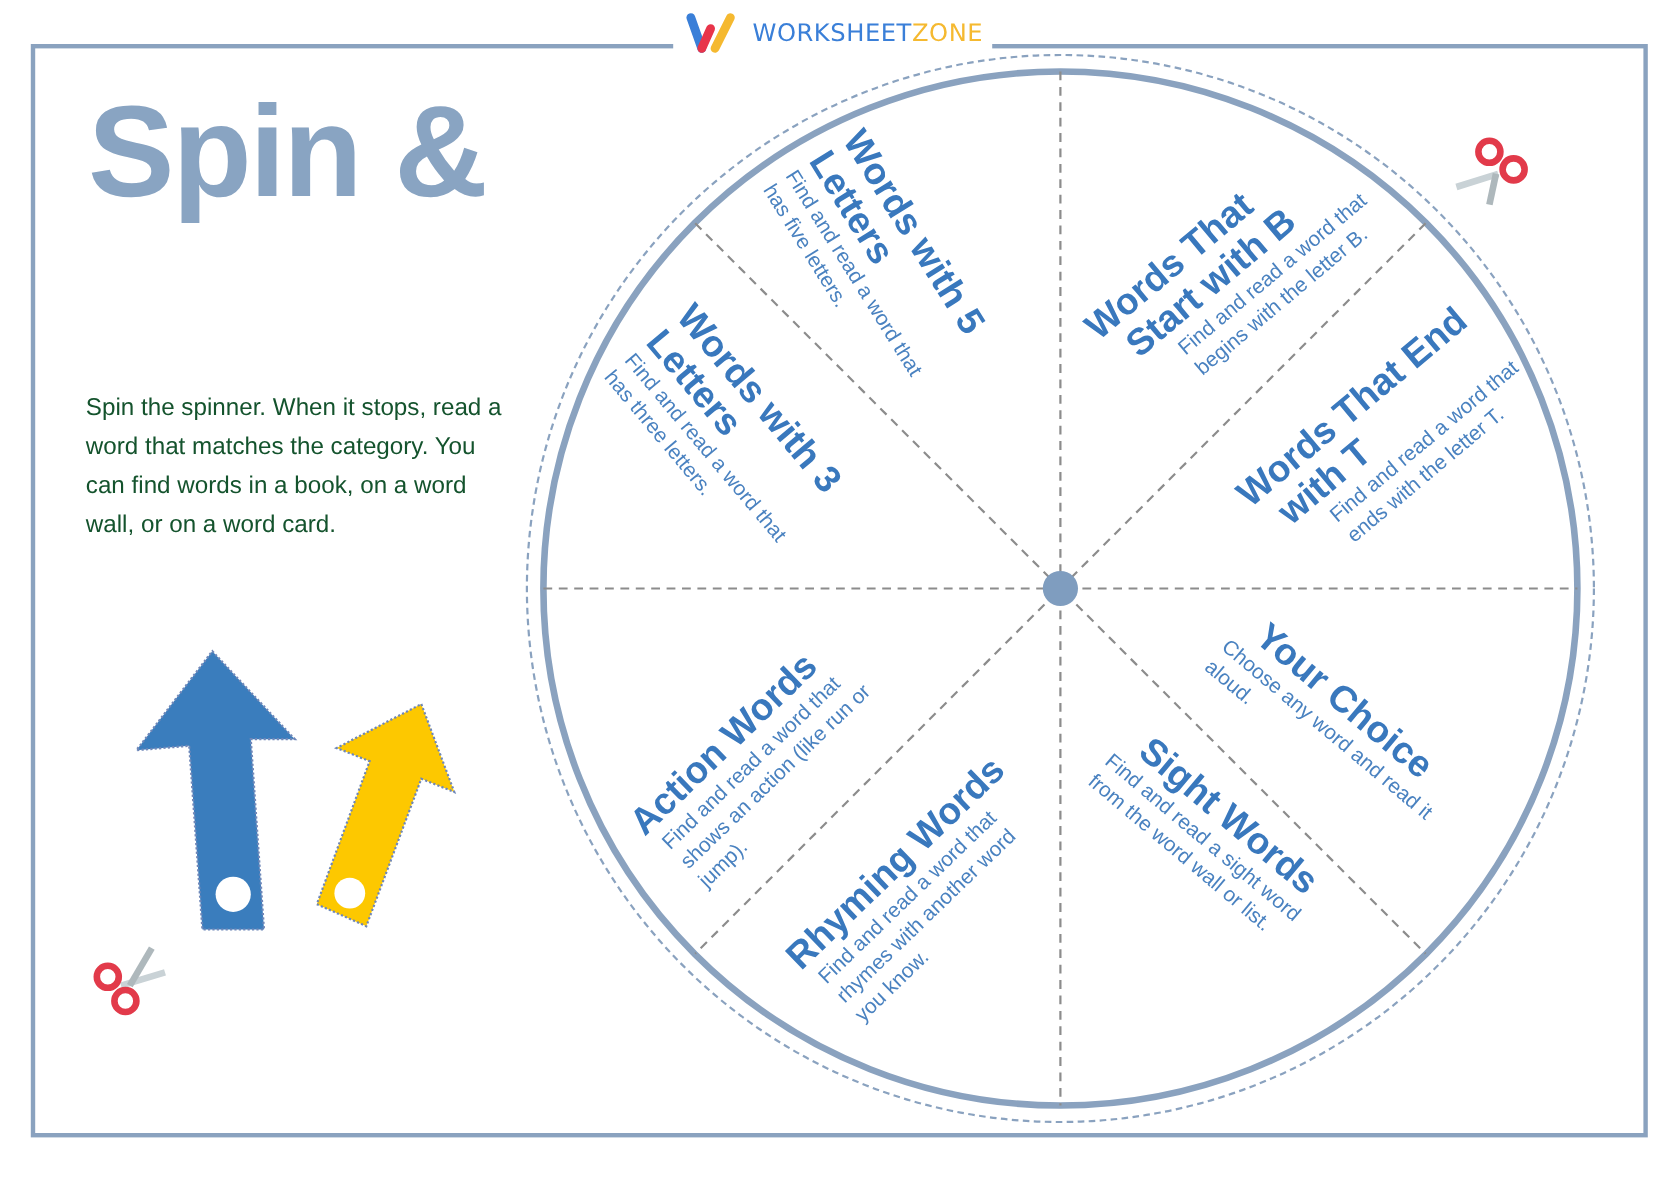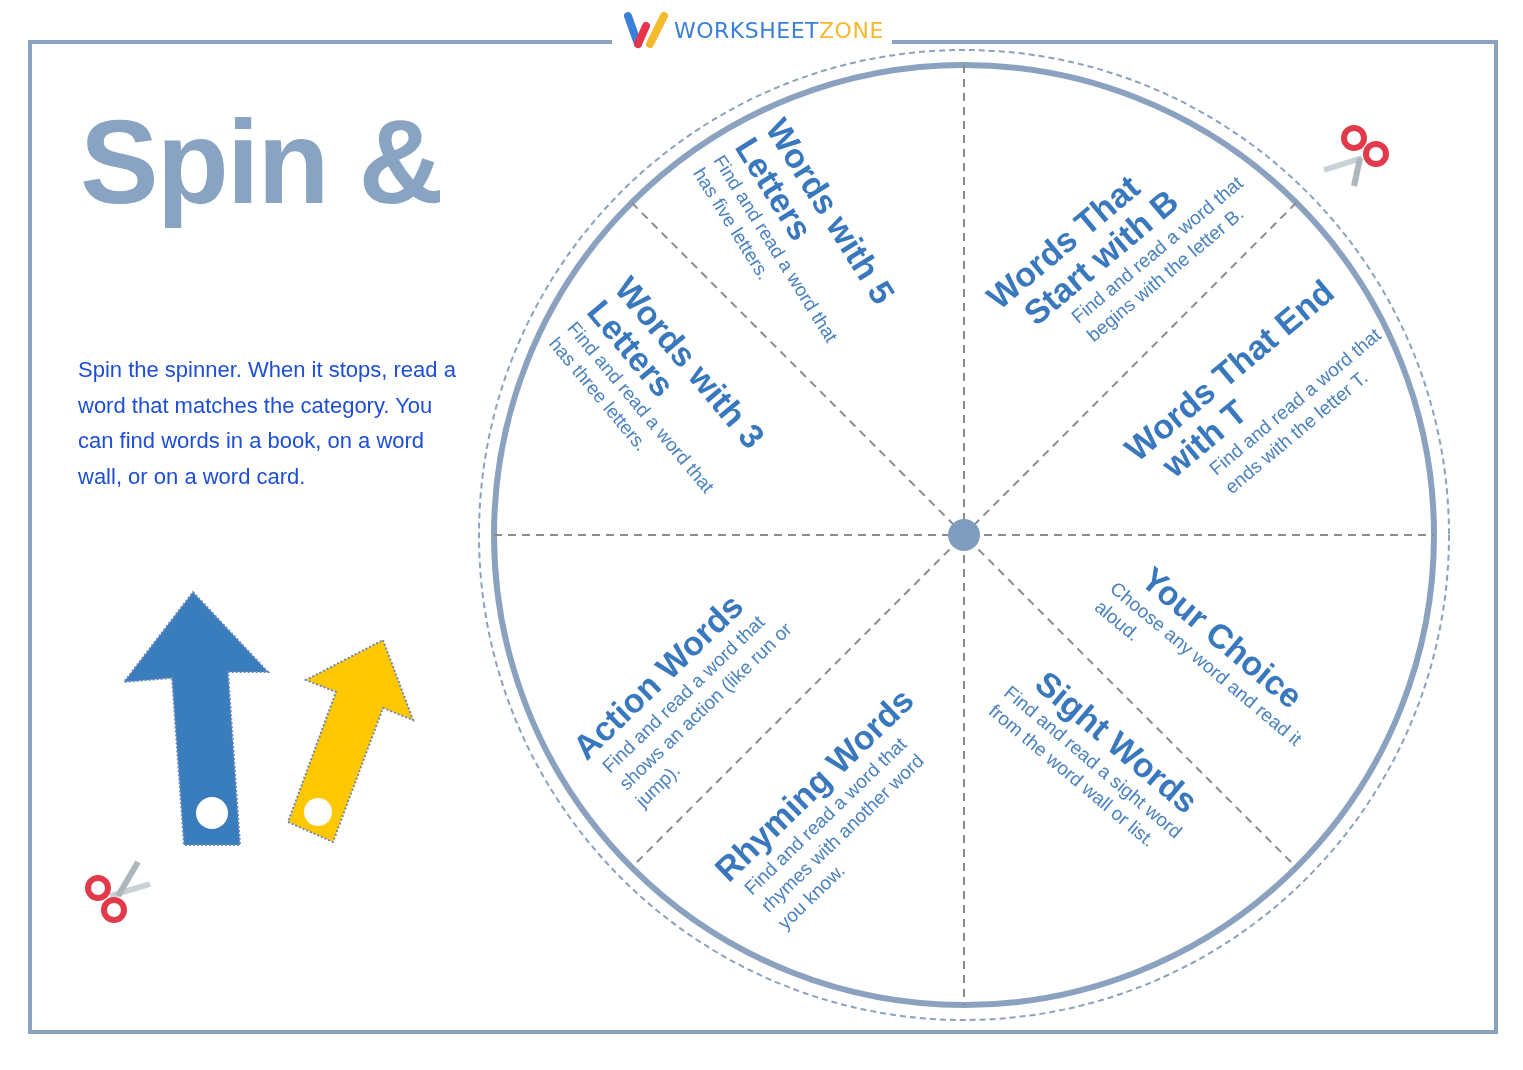--- a/index.html
+++ b/index.html
@@ -1,23 +1,23 @@
 <!DOCTYPE html>
 <html><head>
 <meta charset="utf-8">
 <style>
   html, body { margin: 0; padding: 0; background: #ffffff; }
   body { width: 1523px; height: 1070px; position: relative; overflow: hidden; font-family: "Liberation Sans", sans-serif; }
   .frame { position: absolute; left: 28px; top: 40px; width: 1462px; height: 986px; border: 4px solid #8aa2bf; box-sizing: content-box; }
-  .logo { position: absolute; left: 612px; top: 10px; height: 40px; padding: 0 8px; background: #fff; display: flex; align-items: center; z-index: 3; }
+  .logo { position: absolute; left: 612px; top: 10px; height: 40px; padding: 0 8px; background: #fff; display: flex; align-items: center; gap: 10px; z-index: 3; }
   .logo-word { font-size: 22px; letter-spacing: 0.5px; font-family: "DejaVu Sans", sans-serif; }
   .logo-a { color: #3a7fd8; }
   .logo-b { color: #f5b930; }
-  .title { position: absolute; left: 80px; top: 78px; font-size: 118px; font-weight: bold; color: #89a4c2; line-height: 120px; letter-spacing: -2px; margin-top: 24px; }
-  .desc { position: absolute; left: 78px; top: 352px; width: 380px; font-size: 22px; line-height: 35.5px; color: #1d4ed8; }
+  .title { position: absolute; left: 80px; top: 78px; font-size: 118px; font-weight: bold; color: #89a4c2; line-height: 120px; letter-spacing: -2px; }
+  .desc { position: absolute; left: 78px; top: 352px; width: 380px; font-size: 22px; line-height: 35.5px; color: #14532d; }
   .arrows { position: absolute; left: 100px; top: 580px; }
   .scissors { position: absolute; }
   .wheel { position: absolute; left: 0; top: 0; }
   .seg-text { position: absolute; transform-origin: 0 0; color: #3978bd; }
   .seg-title { font-weight: bold; font-size: 34px; line-height: 36px; display: block; }
   .seg-desc { font-size: 19px; line-height: 22px; display: block; margin-top: 2px; color: #4a82c0; }
 </style>
 </head>
 <body>
 

